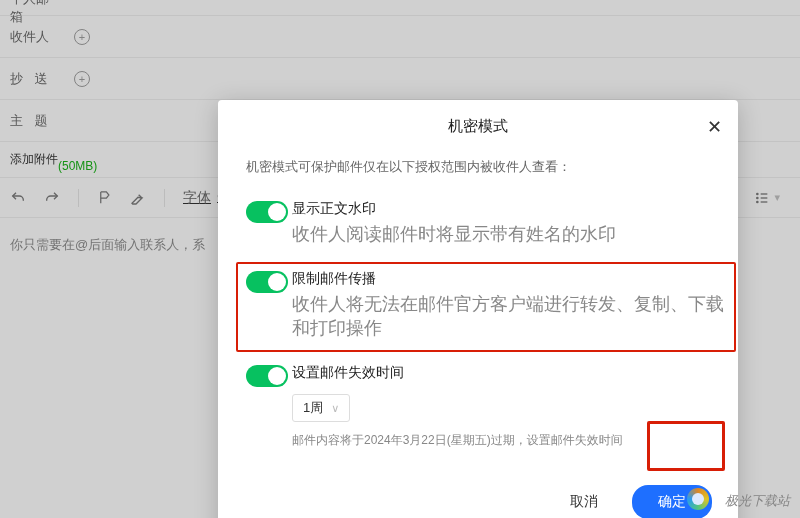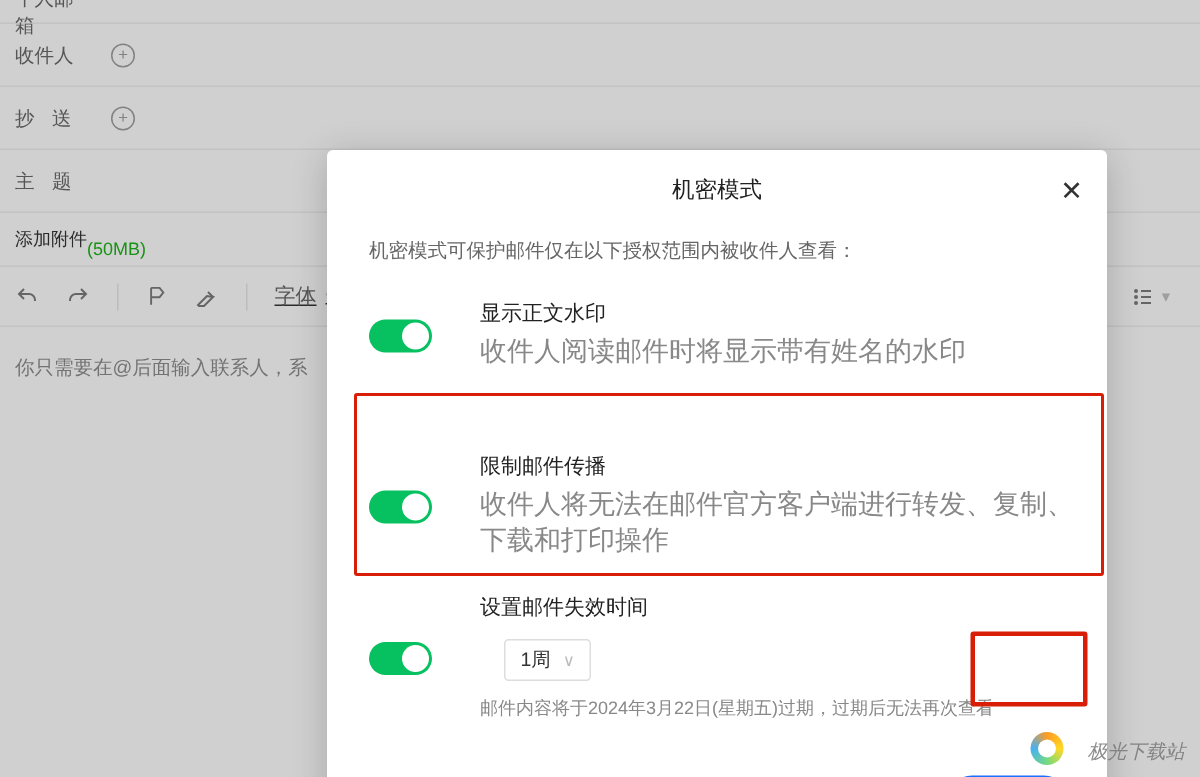--- a/index.html
+++ b/index.html
@@ -19,28 +19,28 @@
     .tb-icon { color: #666; font-size: 14px; display: inline-flex; align-items: center; }
     .tb-divider { width: 1px; height: 18px; background: #ddd; }
     .content-area { padding: 18px 10px; color: #888; font-size: 13px; }
     .overlay { position: absolute; inset: 0; background: rgba(0,0,0,0.15); }
     .dialog { position: absolute; left: 218px; top: 100px; width: 520px; background: #fff; border-radius: 4px; box-shadow: 0 4px 24px rgba(0,0,0,.2); }
     .dialog-header { height: 52px; display: flex; align-items: center; justify-content: center; position: relative; }
     .dialog-title { font-size: 15px; color: #222; }
     .close-btn { position: absolute; right: 16px; top: 16px; font-size: 18px; color: #333; cursor: pointer; }
     .dialog-body { padding: 6px 12px 4px 28px; }
     .intro { color: #666; font-size: 13px; margin-bottom: 16px; }
-    .opt { display: flex; gap: 32px; padding: 8px 0 12px 0; align-items: center; }
+    .opt { display: flex; gap: 4px; padding: 8px 0 12px 0; }
     .toggle { width: 42px; height: 22px; border-radius: 11px; background: #07c160; position: relative; flex-shrink: 0; margin-top: 1px; }
     .toggle::after { content: ""; position: absolute; right: 2px; top: 2px; width: 18px; height: 18px; background: #fff; border-radius: 50%; }
     .opt-title { font-size: 14px; color: #222; margin-bottom: 4px; font-weight: 500; }
     .opt-desc { font-size: 18px; color: #888; }
     .opt-highlight { border: 2px solid #d81e06; border-radius: 2px; padding: 6px 8px 10px 8px; margin: 4px -10px 4px -10px; }
-    .opt-highlight .opt { padding: 0; margin-top: 32px; }
-    .select-box { margin-top: 8px; display: inline-flex; align-items: center; border: 1px solid #ddd; border-radius: 3px; padding: 4px 10px; font-size: 13px; color: #333; gap: 8px; margin-left: 16px; }
+    .opt-highlight .opt { padding: 0; }
+    .select-box { margin-top: 8px; display: inline-flex; align-items: center; border: 1px solid #ddd; border-radius: 3px; padding: 4px 10px; font-size: 13px; color: #333; gap: 8px; }
     .chev { color: #bbb; font-size: 11px; }
     .expire-note { font-size: 12px; color: #888; margin-top: 10px; }
     .dialog-footer { display: flex; justify-content: flex-end; align-items: center; gap: 16px; padding: 20px 26px 24px 26px; }
     .btn { min-width: 64px; height: 34px; border-radius: 3px; display: inline-flex; align-items: center; justify-content: center; font-size: 14px; cursor: pointer; }
     .btn-cancel { color: #333; }
     .btn-ok { background: #1e6fff; color: #fff; padding: 0 26px; border-radius: 16px; }
     .ok-highlight { position: absolute; border: 3px solid #d81e06; border-radius: 2px; }
     .watermark { position: absolute; right: 10px; bottom: 8px; display: flex; align-items: flex-end; gap: 16px; opacity: 0.85; }
     .wm-icon { width: 22px; height: 22px; border-radius: 50%; background: conic-gradient(#ff8a00, #ffd200, #5bd46c, #2aa3ef, #ff8a00); position: relative; }
     .wm-icon::after { content:""; position:absolute; inset:5px; background:#fff; border-radius:50%; }
@@ -150,25 +150,26 @@
     </div>
 
     <div class="opt">
       <div class="toggle"></div>
       <div>
         <div class="opt-title">设置邮件失效时间</div>
         <div class="select-box">
           <span>1周</span>
           <span class="chev">∨</span>
         </div>
-        <div class="expire-note">邮件内容将于2024年3月22日(星期五)过期，过期后无法再次查看</div>
+        <div class="expire-note">邮件内容将于2024年3月22日(星期五)过期，设置邮件失效时间</div>
       </div>
     </div>
   </div>
   <div class="dialog-footer">
+    <span class="btn btn-cancel">取消</span>
     <span class="btn btn-ok">确定</span>
   </div>
 </div>
 
 <div class="ok-highlight" style="left:647px; top:421px; width:78px; height:50px;"></div>
 
 <div class="watermark">
   <span class="wm-icon"></span>
   <span class="wm-text">极光下载站</span>
 </div>

